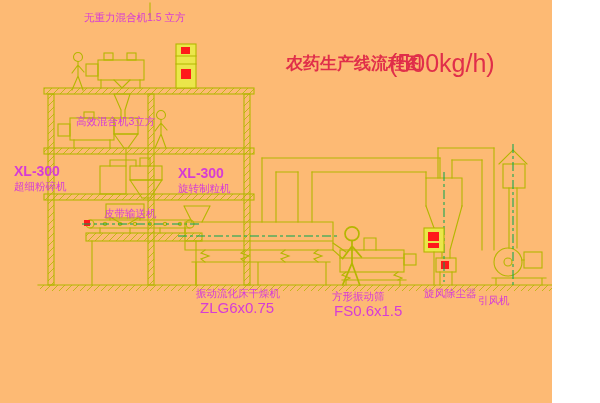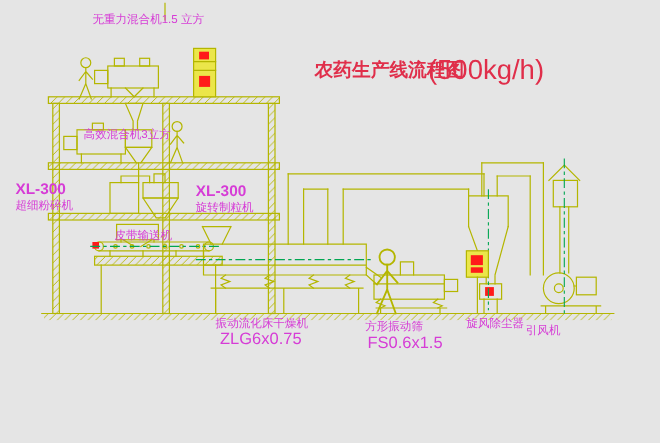--- a/index.html
+++ b/index.html
@@ -1,16 +1,16 @@
 <!DOCTYPE html>
 <html><head>
 <meta charset="utf-8">
 <style>
   html,body{margin:0;padding:0;background:#fff;}
-  .canvas{position:relative;width:600px;height:403px;background:#e5e5e5;overflow:hidden;}
+  .canvas{position:relative;width:552px;height:403px;background:#fdba74;overflow:hidden;}
   .ln{stroke:#b4b600;fill:none;stroke-width:1.1;stroke-linecap:square;}
   .grn{stroke:#00a651;fill:none;stroke-width:1;stroke-dasharray:9 3 3 3;}
   .t{font-family:"Liberation Sans",sans-serif;fill:#d63cd6;}
   .t10{font-size:10.5px;}
   .t14b{font-size:14px;font-weight:bold;}
   .t15{font-size:15px;}
   .ttl{font-family:"Liberation Sans",sans-serif;fill:#e02e4a;font-weight:bold;font-size:17px;}
   .cap{font-family:"Liberation Sans",sans-serif;fill:#e02e4a;font-size:25px;}
 </style>
 </head>

